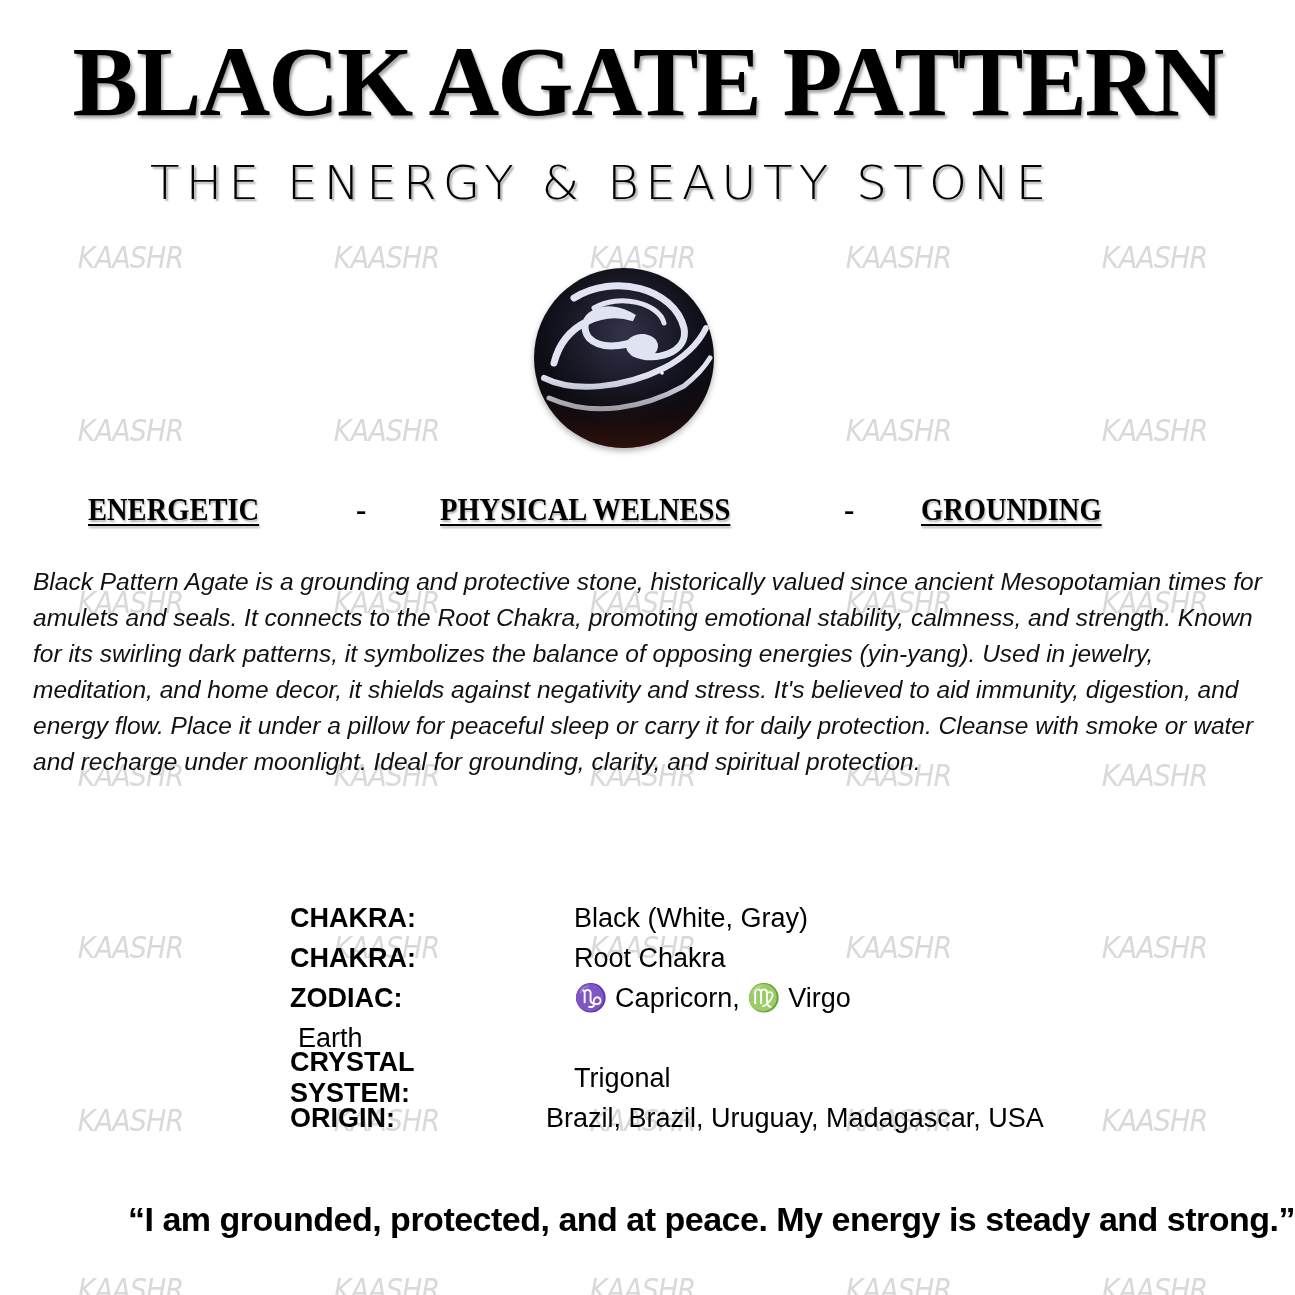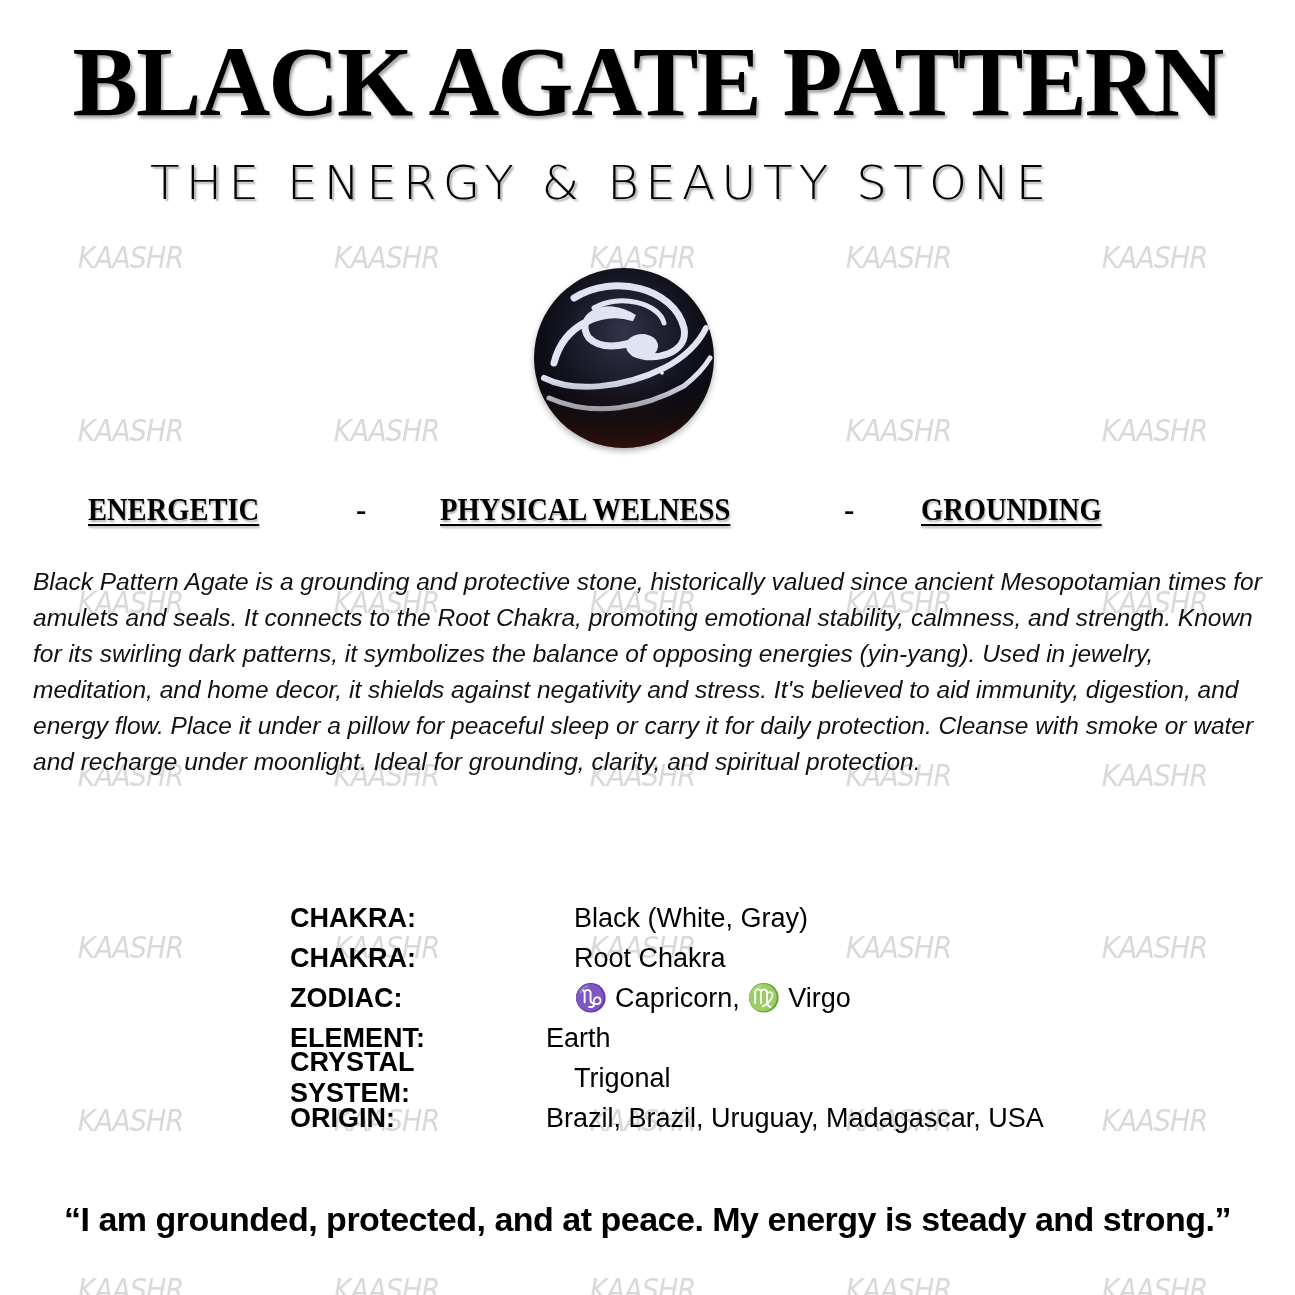--- a/index.html
+++ b/index.html
@@ -13,21 +13,21 @@
     box-shadow: 0 3px 6px rgba(0,0,0,0.3); overflow: hidden; }
   .stone svg { width: 100%; height: 100%; }
   .props-row { position: absolute; top: 492px; left: 0; width: 1295px; font-family: "Liberation Serif", serif; font-weight: bold; font-size: 31px; }
   .prop { position: absolute; text-decoration: underline; text-decoration-thickness: 2px; text-underline-offset: 4px; transform: scaleX(0.92); transform-origin: left; text-shadow: 1px 2px 2px rgba(0,0,0,0.3); }
   .dash { position: absolute; }
   .desc { position: absolute; left: 33px; top: 564px; width: 1240px; font-family: "Liberation Sans", sans-serif; font-size: 24.5px; line-height: 36px; color: #111; font-style: italic; }
   .specs { position: absolute; left: 290px; top: 898px; font-family: "Liberation Sans", sans-serif; font-size: 27px; }
   .spec-row { height: 40px; display: flex; align-items: center; position: relative; }
   .spec-label { font-weight: bold; width: 248px; display: inline-block; }
   .spec-val { display: inline-block; margin-left: 36px; }
-  .quote { position: absolute; top: 1200px; left: 0; width: 1295px; text-align: center; font-family: "Liberation Sans", sans-serif; font-weight: bold; font-size: 34px; letter-spacing: -0.5px; }
+  .quote { position: absolute; top: 1200px; left: 0; width: 1295px; text-align: right; font-family: "Liberation Sans", sans-serif; font-weight: bold; font-size: 34px; letter-spacing: -0.5px; }
 </style>
 </head>
 <body>
 
 <div>
   <span class="wm" style="left:72px;top:240px">KAASHR</span>
   <span class="wm" style="left:328px;top:240px">KAASHR</span>
   <span class="wm" style="left:584px;top:240px">KAASHR</span>
   <span class="wm" style="left:840px;top:240px">KAASHR</span>
   <span class="wm" style="left:1096px;top:240px">KAASHR</span>
@@ -109,21 +109,20 @@
     </div>
     <div class="spec-row">
       <span class="spec-label">CHAKRA:</span>
       <span class="spec-val">Root Chakra</span>
     </div>
     <div class="spec-row">
       <span class="spec-label">ZODIAC:</span>
       <span class="spec-val">♑ Capricorn, ♍ Virgo</span>
     </div>
     <div class="spec-row">
-      <span class="spec-label">ELEMENT:</span>
       <span class="spec-val" style="margin-left:8px">Earth</span>
     </div>
     <div class="spec-row">
       <span class="spec-label">CRYSTAL SYSTEM:</span>
       <span class="spec-val" style="">Trigonal</span>
     </div>
     <div class="spec-row">
       <span class="spec-label">ORIGIN:</span>
       <span class="spec-val" style="margin-left:8px">Brazil, Brazil, Uruguay, Madagascar, USA</span>
     </div>

